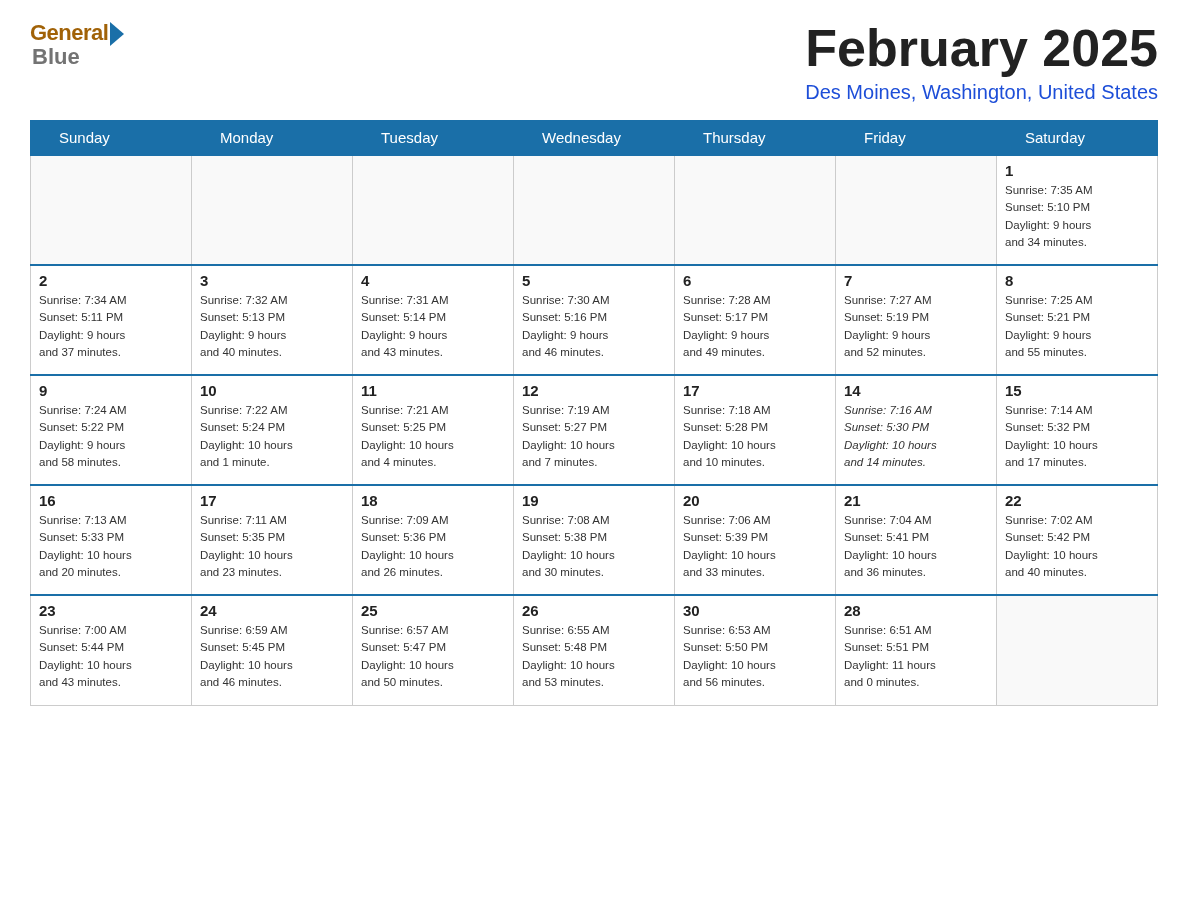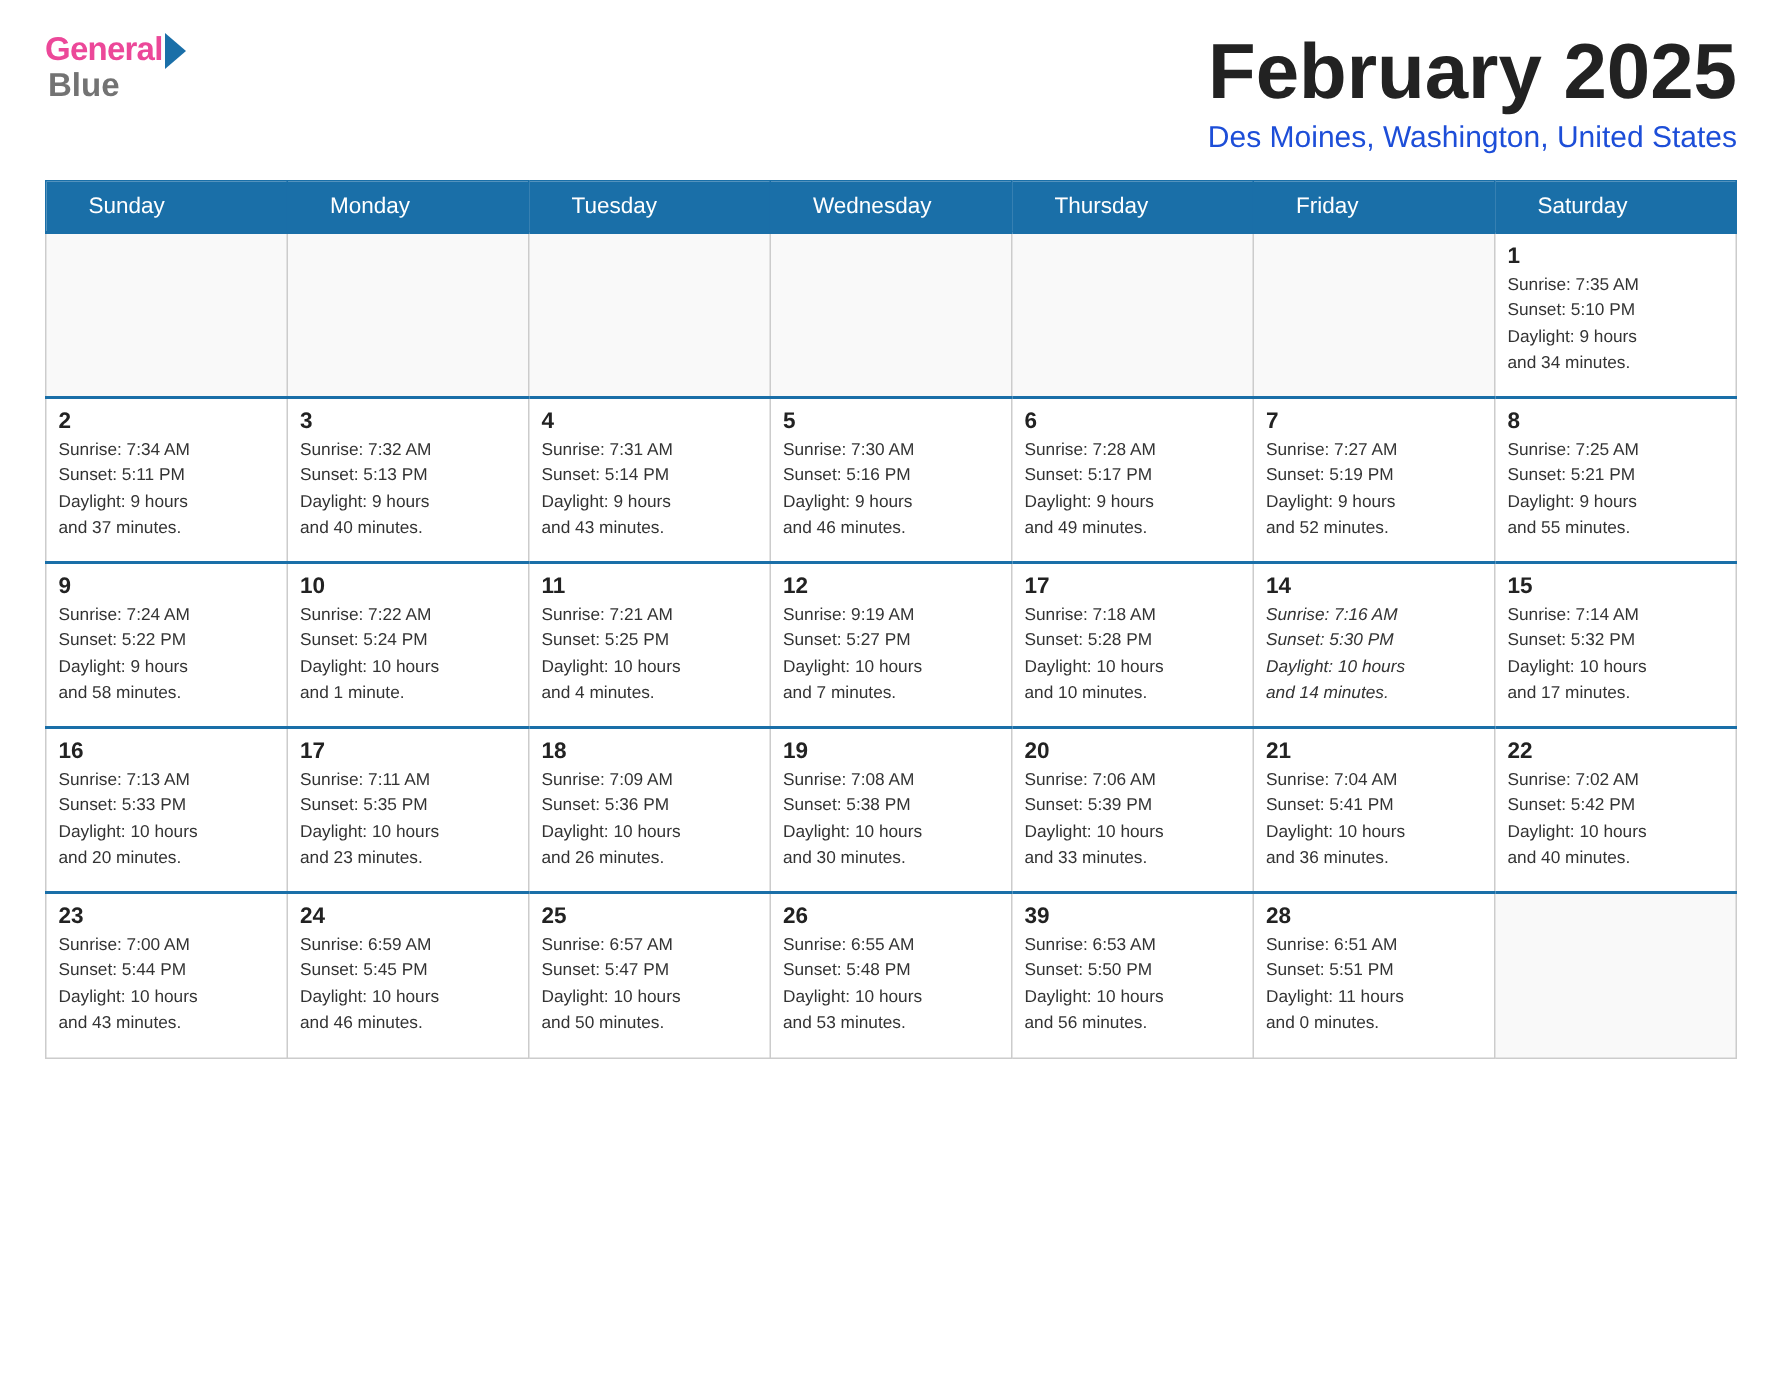--- a/index.html
+++ b/index.html
@@ -20,21 +20,21 @@
       flex-direction: column;
       align-items: flex-start;
     }
     .logo-top {
       display: flex;
       align-items: center;
     }
     .logo-general {
       font-size: 22px;
       font-weight: bold;
-      color: #ec4899;
+      color: #a16207;
       letter-spacing: -0.5px;
     }
     .logo-arrow {
       width: 0;
       height: 0;
       border-left: 14px solid #1a6fa8;
       border-top: 12px solid transparent;
       border-bottom: 12px solid transparent;
       margin-left: 2px;
       margin-top: 2px;
@@ -215,21 +215,21 @@
         </td>
         <td>
           <span class="day-number">11</span>
           <div class="day-info" style="white-space: pre-line;">Sunrise: 7:21 AM
 Sunset: 5:25 PM
 Daylight: 10 hours
 and 4 minutes.</div>
         </td>
         <td>
           <span class="day-number">12</span>
-          <div class="day-info" style="white-space: pre-line;">Sunrise: 9:19 AM
+          <div class="day-info" style="white-space: pre-line;">Sunrise: 7:19 AM
 Sunset: 5:27 PM
 Daylight: 10 hours
 and 7 minutes.</div>
         </td>
         <td>
           <span class="day-number">17</span>
           <div class="day-info" style="white-space: pre-line;">Sunrise: 7:18 AM
 Sunset: 5:28 PM
 Daylight: 10 hours
 and 10 minutes.</div>
@@ -323,21 +323,21 @@
 and 50 minutes.</div>
         </td>
         <td>
           <span class="day-number">26</span>
           <div class="day-info" style="white-space: pre-line;">Sunrise: 6:55 AM
 Sunset: 5:48 PM
 Daylight: 10 hours
 and 53 minutes.</div>
         </td>
         <td>
-          <span class="day-number">39</span>
+          <span class="day-number">30</span>
           <div class="day-info" style="white-space: pre-line;">Sunrise: 6:53 AM
 Sunset: 5:50 PM
 Daylight: 10 hours
 and 56 minutes.</div>
         </td>
         <td>
           <span class="day-number">28</span>
           <div class="day-info" style="white-space: pre-line;">Sunrise: 6:51 AM
 Sunset: 5:51 PM
 Daylight: 11 hours

